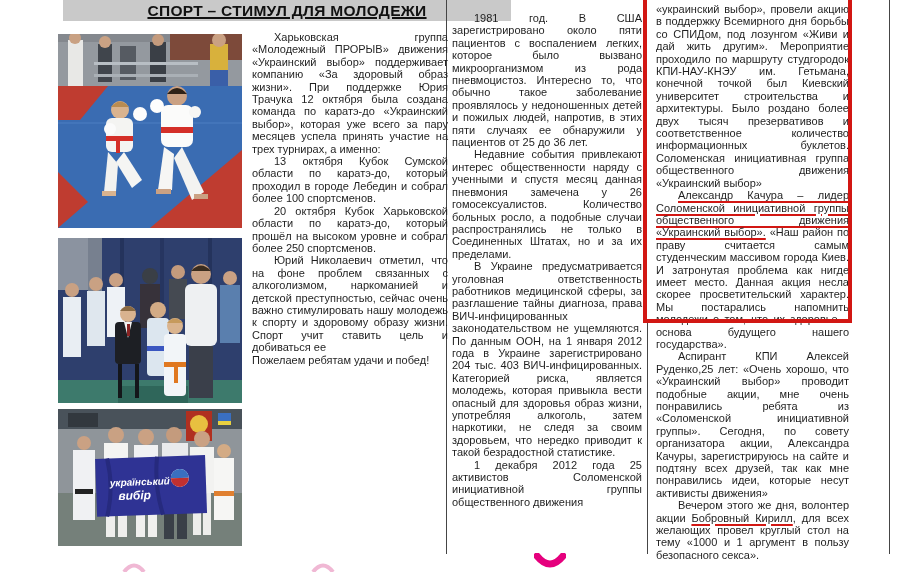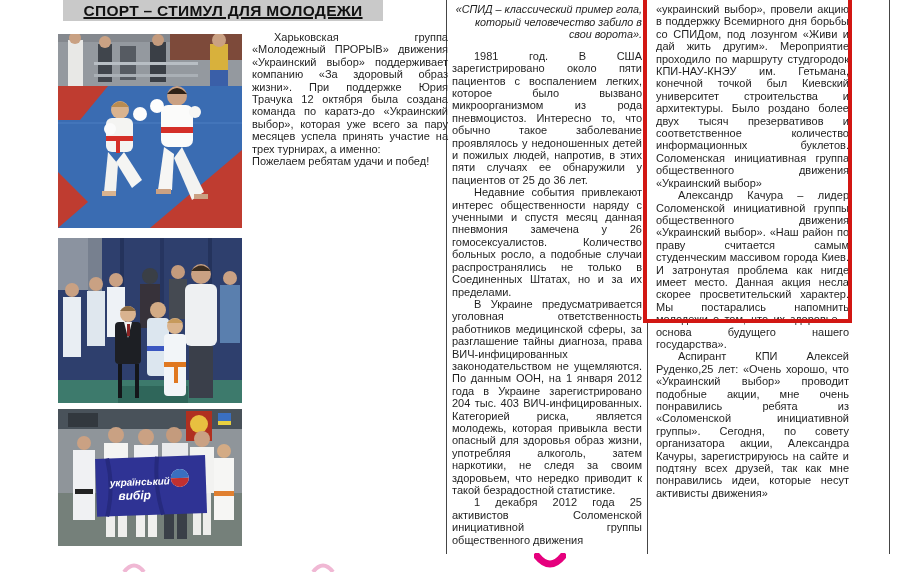--- a/index.html
+++ b/index.html
@@ -1,39 +1,39 @@
 <!DOCTYPE html>
 <html><head>
 <meta charset="utf-8">
 <style>
   html,body{margin:0;padding:0;background:#ffffff;}
   #canvas{
     position:relative;width:897px;height:572px;background:#ffffff;overflow:hidden;
     font-family:"Liberation Sans",sans-serif;color:#1f1f1f;
   }
   .headline-bar{
-    position:absolute;left:63px;top:0;width:320px;height:21px;background:#c9c9c9;
+    position:absolute;left:63px;top:0;width:448px;height:21px;background:#c9c9c9;
     display:flex;align-items:center;justify-content:center;
   }
   .headline-bar span{
     font-weight:bold;font-size:15.5px;letter-spacing:.3px;color:#111;
     text-decoration:underline;text-decoration-thickness:1.5px;white-space:nowrap;
   }
   .col{position:absolute;text-align:justify;font-size:11px;line-height:12.4px;}
   .col p{margin:0;text-indent:22px;}
   .col p.noindent{text-indent:0;}
   .quote{font-style:italic;text-align:right;font-size:10.8px;line-height:12.6px;margin-bottom:9px;}
   .quote div{text-indent:0;}
   .vline{position:absolute;width:1px;background:#454545;}
   .redbox{
     position:absolute;left:643px;top:-8px;width:209px;height:331px;
     border:4px solid #d21713;box-sizing:border-box;pointer-events:none;z-index:5;
   }
   .red-underline{
-    text-decoration-color:#d21713;
+    text-decoration:underline;text-decoration-color:#d21713;
     text-decoration-thickness:2px;text-underline-offset:2px;
   }
   .photo{position:absolute;left:58px;}
   .mark{position:absolute;pointer-events:none;}
   .gap-top{margin-top:12px;}
 </style>
 </head>
 <body>
 
 <div id="canvas">
@@ -180,37 +180,40 @@
       <text x="52" y="76" font-size="10" font-style="italic" font-weight="bold" fill="#ffffff" font-family="Liberation Sans, sans-serif">український</text>
       <text x="60" y="90" font-size="12" font-style="italic" font-weight="bold" fill="#ffffff" font-family="Liberation Sans, sans-serif">вибір</text>
       <circle cx="122" cy="70" r="9" fill="#ffffff"></circle>
       <path d="M113,70 a9,9 0 0 1 18,0 Z" fill="#3a6fc0"></path>
       <path d="M113,70 a9,9 0 0 0 18,0 Z" fill="#c03030"></path>
     </g>
   </svg>
 
   <div class="col" style="left:252px;top:31px;width:196px;">
     <p>Харьковская группа «Молодежный ПРОРЫВ» движения «Украинский выбор» поддерживает компанию «За здоровый образ жизни». При поддержке Юрия Трачука 12 октября была создана команда по каратэ-до «Украинский выбор», которая уже всего за пару месяцев успела принять участие на трех турнирах, а именно:</p>
+    <p>13 октября Кубок Сумской области по каратэ-до, который проходил в городе Лебедин и собрал более 100 спортсменов.</p>
+    <p>20 октября Кубок Харьковской области по каратэ-до, который прошёл на высоком уровне и собрал более 250 спортсменов.</p>
+    <p>Юрий Николаевич отметил, что на фоне проблем связанных с алкоголизмом, наркоманией и детской преступностью, сейчас очень важно стимулировать нашу молодежь к спорту и здоровому образу жизни. Спорт учит ставить цель и добиваться ее</p>
     <p class="noindent gap-top">Пожелаем ребятам удачи и побед!</p>
   </div>
 
   <div class="col" style="left:452px;top:3px;width:190px;">
     <div class="quote">
-      <div>«СПИД – классический пример гола, который человечество забило в свои ворота».</div>
     </div>
     <p>1981 год. В США зарегистрировано около пяти пациентов с воспалением легких, которое было вызвано микроорганизмом из рода пневмоцистоз. Интересно то, что обычно такое заболевание проявлялось у недоношенных детей и пожилых людей, напротив, в этих пяти случаях ее обнаружили у пациентов от 25 до 36 лет.</p>
     <p>Недавние события привлекают интерес общественности наряду с ученными и спустя месяц данная пневмония замечена у 26 гомосексуалистов. Количество больных росло, а подобные случаи распространялись не только в Соединенных Штатах, но и за их пределами.</p>
     <p>В Украине предусматривается уголовная ответственность работников медицинской сферы, за разглашение тайны диагноза, права ВИЧ-инфицированных законодательством не ущемляются. По данным ООН, на 1 января 2012 года в Украине зарегистрировано 204 тыс. 403 ВИЧ-инфицированных. Категорией риска, является молодежь, которая привыкла вести опасный для здоровья образ жизни, употребляя алкоголь, затем наркотики, не следя за своим здоровьем, что нередко приводит к такой безрадостной статистике.</p>
     <p>1 декабря 2012 года 25 активистов Соломенской инициативной группы общественного движения</p>
   </div>
 
   <div class="col" style="left:656px;top:3px;width:193px;">
     <p class="noindent">«украинский выбор», провели акцию в поддержку Всемирного дня борьбы со СПИДом, под лозунгом «Живи и дай жить другим». Мероприятие проходило по маршруту студгородок КПИ-НАУ-КНЭУ им. Гетьмана, конечной точкой был Киевский университет строительства и архитектуры. Было роздано более двух тысяч презервативов и соответственное количество информационных буклетов. Соломенская инициативная группа общественного движения «Украинский выбор»</p>
     <p><span class="red-underline">Александр Качура – лидер Соломенской инициативной группы общественного движения «Украинский выбор».</span><span> «Наш район по праву считается самым студенческим массивом города Киев. И затронутая проблема как нигде имеет место. Данная акция несла скорее просветительский характер. Мы постарались напомнить молодежи о том, что их здоровье – основа будущего нашего государства».</span></p>
     <p>Аспирант КПИ Алексей Руденко,25 лет: «Очень хорошо, что «Украинский выбор» проводит подобные акции, мне очень понравились ребята из «Соломенской инициативной группы». Сегодня, по совету организатора акции, Александра Качуры, зарегистрируюсь на сайте и подтяну всех друзей, так как мне понравились идеи, которые несут активисты движения»</p>
+    <p><span>Вечером этого же дня, волонтер акции </span><span class="red-underline">Бобровный Кирилл</span><span>, для всех желающих провел круглый стол на тему «1000 и 1 аргумент в пользу безопасного секса».</span></p>
 
   </div>
 
   <div class="redbox"></div>
 
   <svg class="mark" style="left:534px;top:553px;" width="32" height="18" viewBox="0 0 32 18">
     <path d="M3,3 Q16,19 29,3" stroke="#e5007d" stroke-width="7" fill="none" stroke-linecap="round"></path>
   </svg>
   <svg class="mark" style="left:122px;top:562px;" width="24" height="10" viewBox="0 0 24 10">
     <path d="M2,10 Q12,-3 22,10" stroke="#f0b8d4" stroke-width="4" fill="none"></path>

